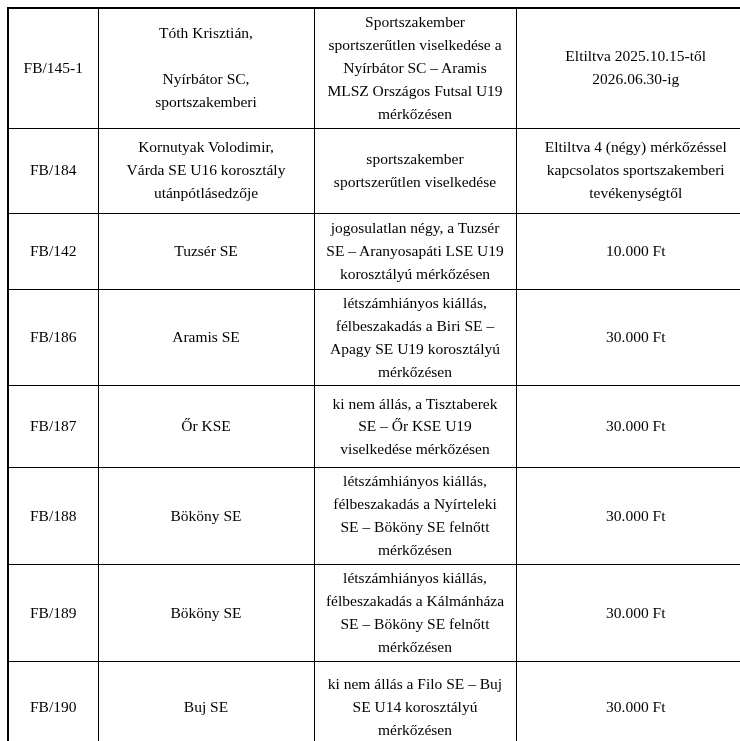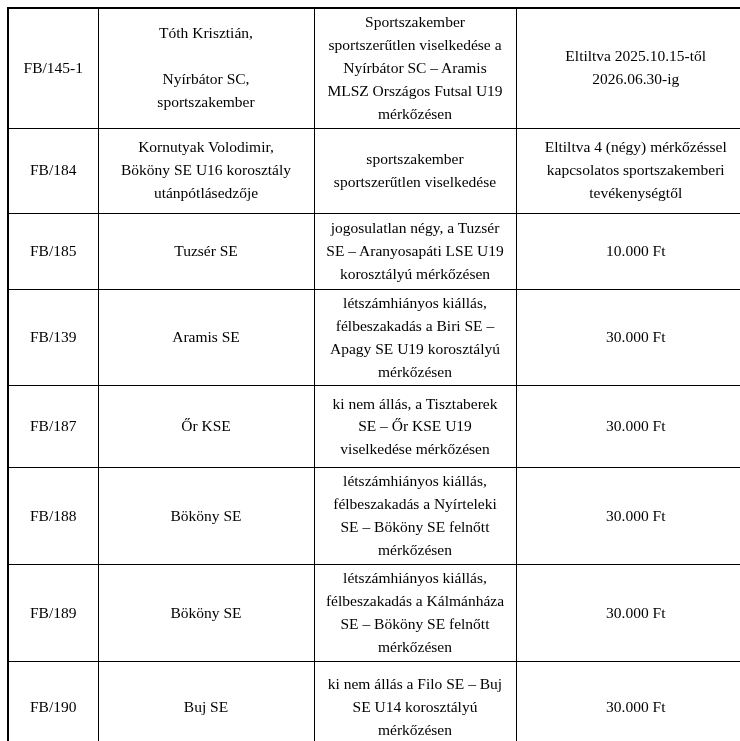--- a/index.html
+++ b/index.html
@@ -52,53 +52,53 @@
 
 <div class="page">
   <table class="doc-table">
     <tbody>
 
       <tr class="r0">
         <td class="col-id">FB/145-1</td>
         <td class="col-subject">Tóth Krisztián,
 
 Nyírbátor SC,
-sportszakember</td>
+sportszakemberi</td>
         <td class="col-offense">Sportszakember
 sportszerűtlen viselkedése a
 Nyírbátor SC – Aramis
 MLSZ Országos Futsal U19
 mérkőzésen</td>
         <td class="col-sanction">Eltiltva 2025.10.15-től
 2026.06.30-ig</td>
       </tr>
 
       <tr class="r1">
         <td class="col-id">FB/184</td>
         <td class="col-subject">Kornutyak Volodimir,
-Bököny SE U16 korosztály
+Várda SE U16 korosztály
 utánpótlásedzője</td>
         <td class="col-offense">sportszakember
 sportszerűtlen viselkedése</td>
         <td class="col-sanction">Eltiltva 4 (négy) mérkőzéssel
 kapcsolatos sportszakemberi
 tevékenységtől</td>
       </tr>
 
       <tr class="r2">
-        <td class="col-id">FB/185</td>
+        <td class="col-id">FB/142</td>
         <td class="col-subject">Tuzsér SE</td>
         <td class="col-offense">jogosulatlan négy, a Tuzsér
 SE – Aranyosapáti LSE U19
 korosztályú mérkőzésen</td>
         <td class="col-sanction">10.000 Ft</td>
       </tr>
 
       <tr class="r3">
-        <td class="col-id">FB/139</td>
+        <td class="col-id">FB/186</td>
         <td class="col-subject">Aramis SE</td>
         <td class="col-offense">létszámhiányos kiállás,
 félbeszakadás a Biri SE –
 Apagy SE U19 korosztályú
 mérkőzésen</td>
         <td class="col-sanction">30.000 Ft</td>
       </tr>
 
       <tr class="r4">
         <td class="col-id">FB/187</td>

